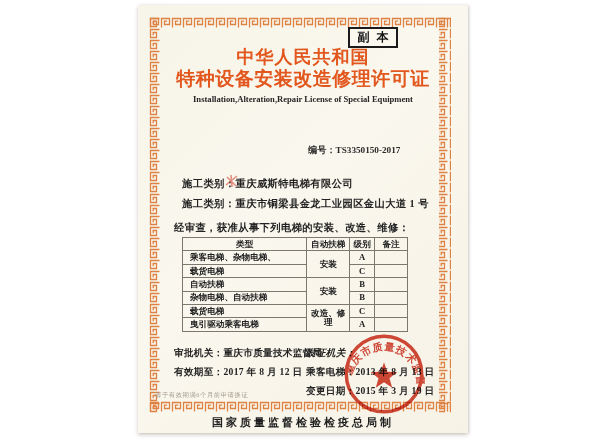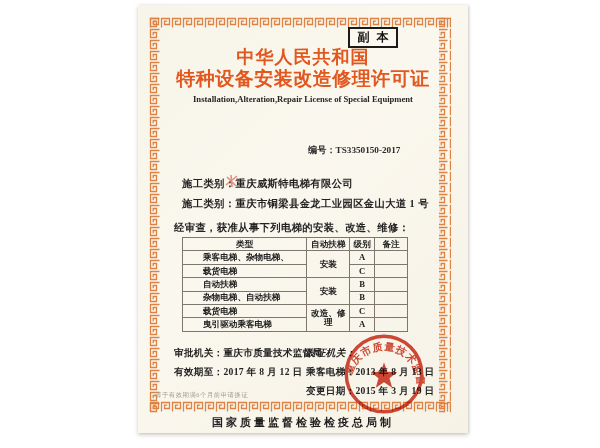--- a/index.html
+++ b/index.html
@@ -36,21 +36,21 @@
   .f-note{top:216px;left:36px;font-weight:600;}
   .smudge{position:absolute;left:86px;top:169px;opacity:.55;}
   table.lic{
     position:absolute;left:44px;top:232px;width:226px;border-collapse:collapse;
     font-size:8.6px;color:#222;font-weight:600;
   }
   table.lic th,table.lic td{
     border:1px solid #7d776d;height:12.4px;padding:0 2px;line-height:1;
     font-weight:600;text-align:center;
   }
-  table.lic td.t{text-align:left;padding-left:20px;}
+  table.lic td.t{text-align:left;padding-left:7px;}
   .foot-line{position:absolute;font-size:9.6px;font-weight:600;color:#232323;letter-spacing:.3px;}
   .fl-approve{left:36px;top:342px;}
   .fl-issuer{left:168px;top:342px;font-style:italic;}
   .fl-valid{left:36px;top:361px;}
   .fl-issued{left:168px;top:361px;}
   .fl-changed{left:168px;top:380px;}
   .renew-note{position:absolute;left:17px;top:386px;font-size:6.4px;color:#a59d8e;letter-spacing:.5px;}
   .bottom-caption{
     position:absolute;left:0;top:410px;width:100%;text-align:center;
     font-size:11px;font-weight:bold;color:#1e1e1e;letter-spacing:3px;

